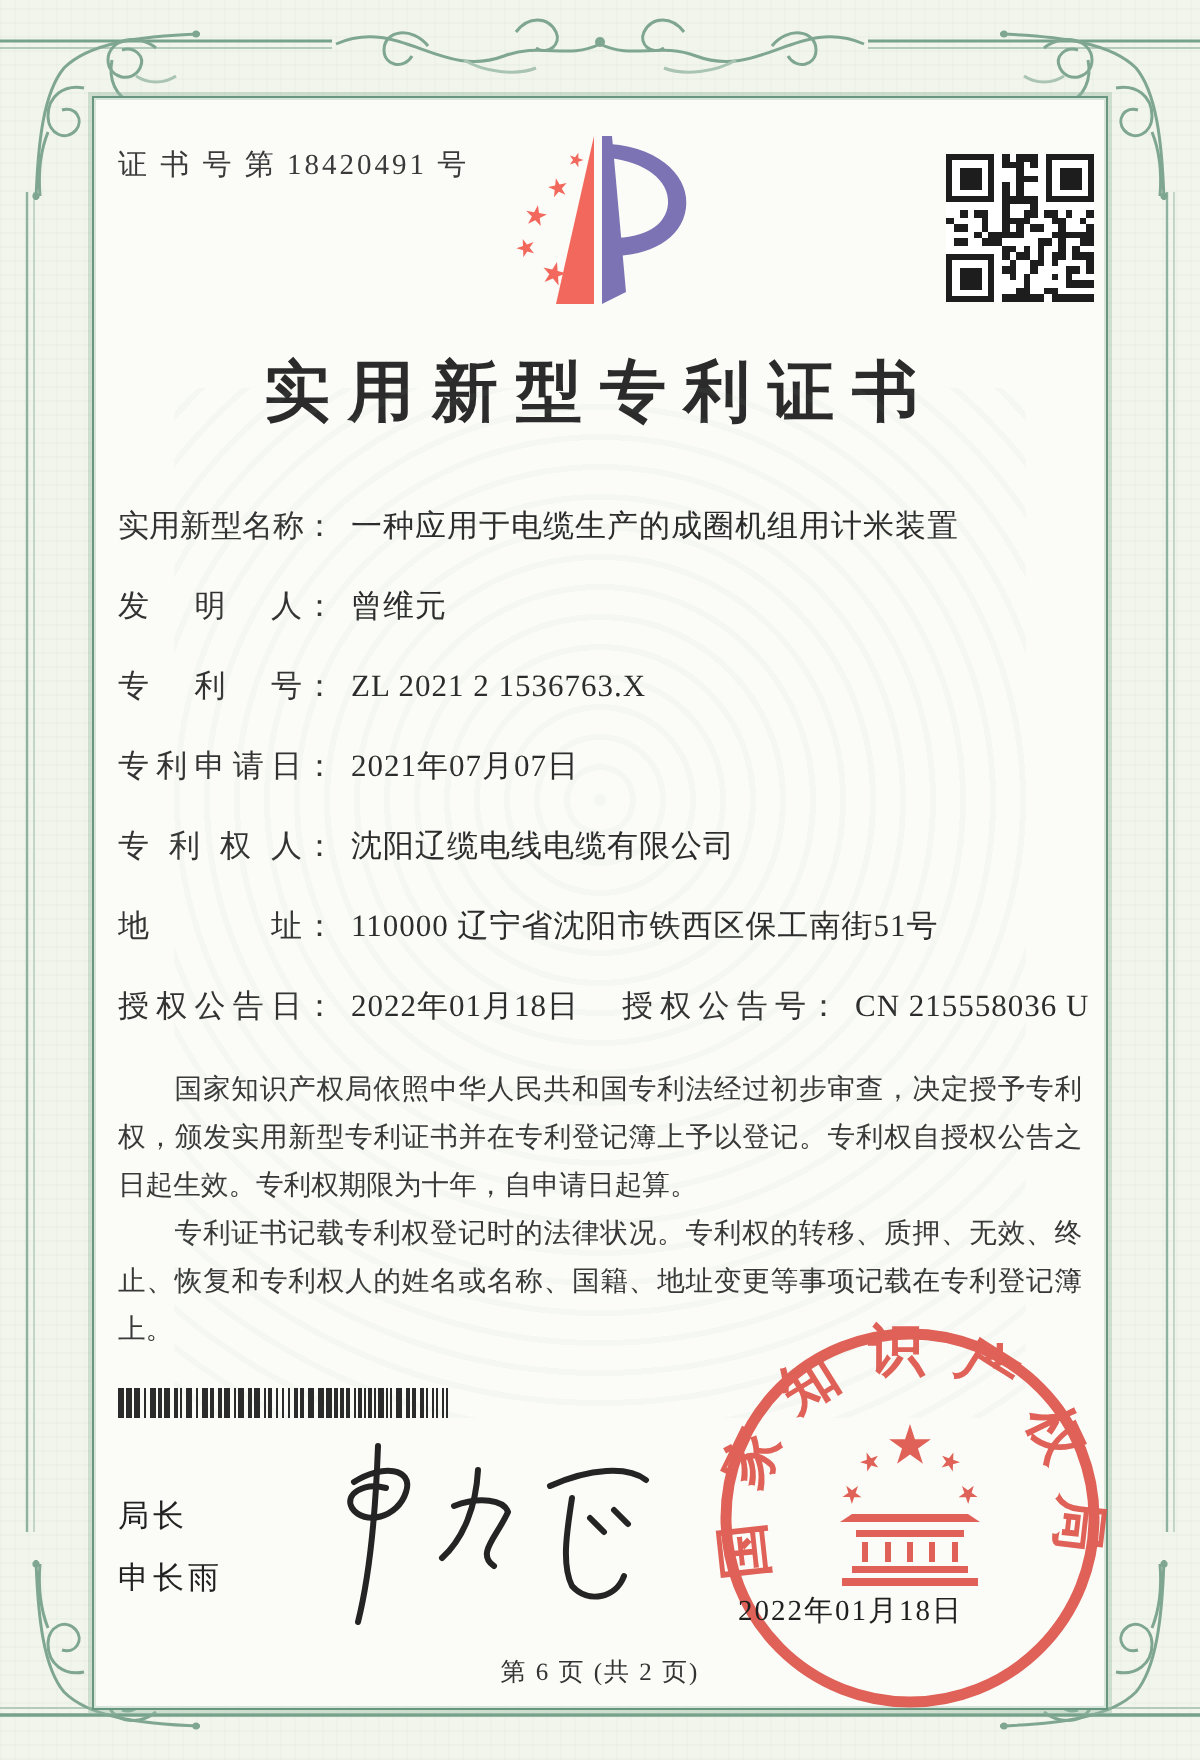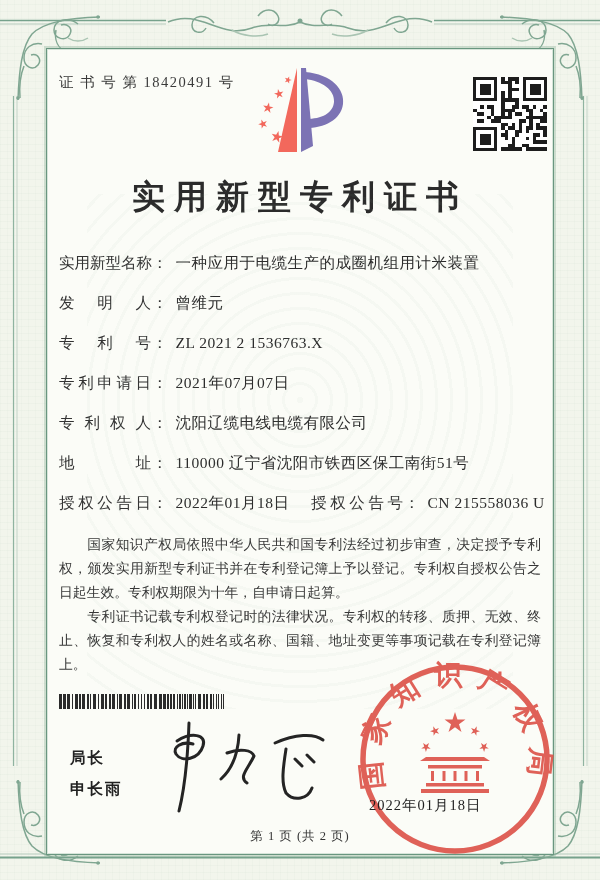--- a/index.html
+++ b/index.html
@@ -40,22 +40,22 @@
   .frow{height:21px;margin-bottom:19px;font-size:15.5px;white-space:nowrap;}
   .flabel{display:inline-block;width:92px;text-align:justify;text-align-last:justify;vertical-align:top;color:#333;}
   .fcolon{display:inline-block;margin:0 8px 0 1px;color:#333;}
   .fvalue{letter-spacing:.5px;color:#2c2c2c;}
   .frow-double{display:flex;}
   .fcell1{flex:0 0 252px;}
   .paras{margin:12px 12px 0;}
   .paras p{margin:0;font-size:13.8px;line-height:24px;text-align:justify;text-indent:2.05em;color:#383838;}
   .barcode{position:absolute;left:12px;top:645px;width:170px;height:15px;z-index:1;}
   .barcode i{position:absolute;top:0;bottom:0;background:#2b2b2b;}
-  .officer{position:absolute;left:23px;top:699px;z-index:2;
-    font-family:"Liberation Sans","DejaVu Sans",sans-serif;font-weight:700;color:#222;}
+  .officer{position:absolute;left:12px;top:699px;z-index:2;
+    font-family:"Liberation Sans","DejaVu Sans",sans-serif;font-weight:400;color:#222;}
   .officer div{font-size:15.5px;letter-spacing:2px;}
   .officer div+div{margin-top:10px;}
   .sign{position:absolute;left:86px;top:662px;z-index:2;}
   .seal{position:absolute;left:308px;top:610px;z-index:2;opacity:.9;}
   .sealdate{position:absolute;left:322px;top:747px;z-index:3;font-size:14.5px;letter-spacing:1px;color:#1f1f1f;}
   .pagenum{position:absolute;left:0;right:0;bottom:9px;text-align:center;font-size:12.5px;letter-spacing:1px;color:#333;}
 </style>
 </head>
 <body>
 
@@ -379,15 +379,15 @@
         <rect x="-1.5" y="12" width="3" height="10"></rect>
         <rect x="9.5" y="12" width="3" height="10"></rect>
         <rect x="21" y="12" width="3" height="10"></rect>
         <rect x="-29" y="24" width="58" height="3.5"></rect>
         <rect x="-34" y="30" width="68" height="4"></rect>
       </g>
     </svg>
 
     <div class="sealdate">2022年01月18日</div>
 
-    <div class="pagenum">第 1 页 (共 2 页)</div>
+    <div class="pagenum">第 6 页 (共 2 页)</div>
   </div>
 </div>
 
 </body></html>

